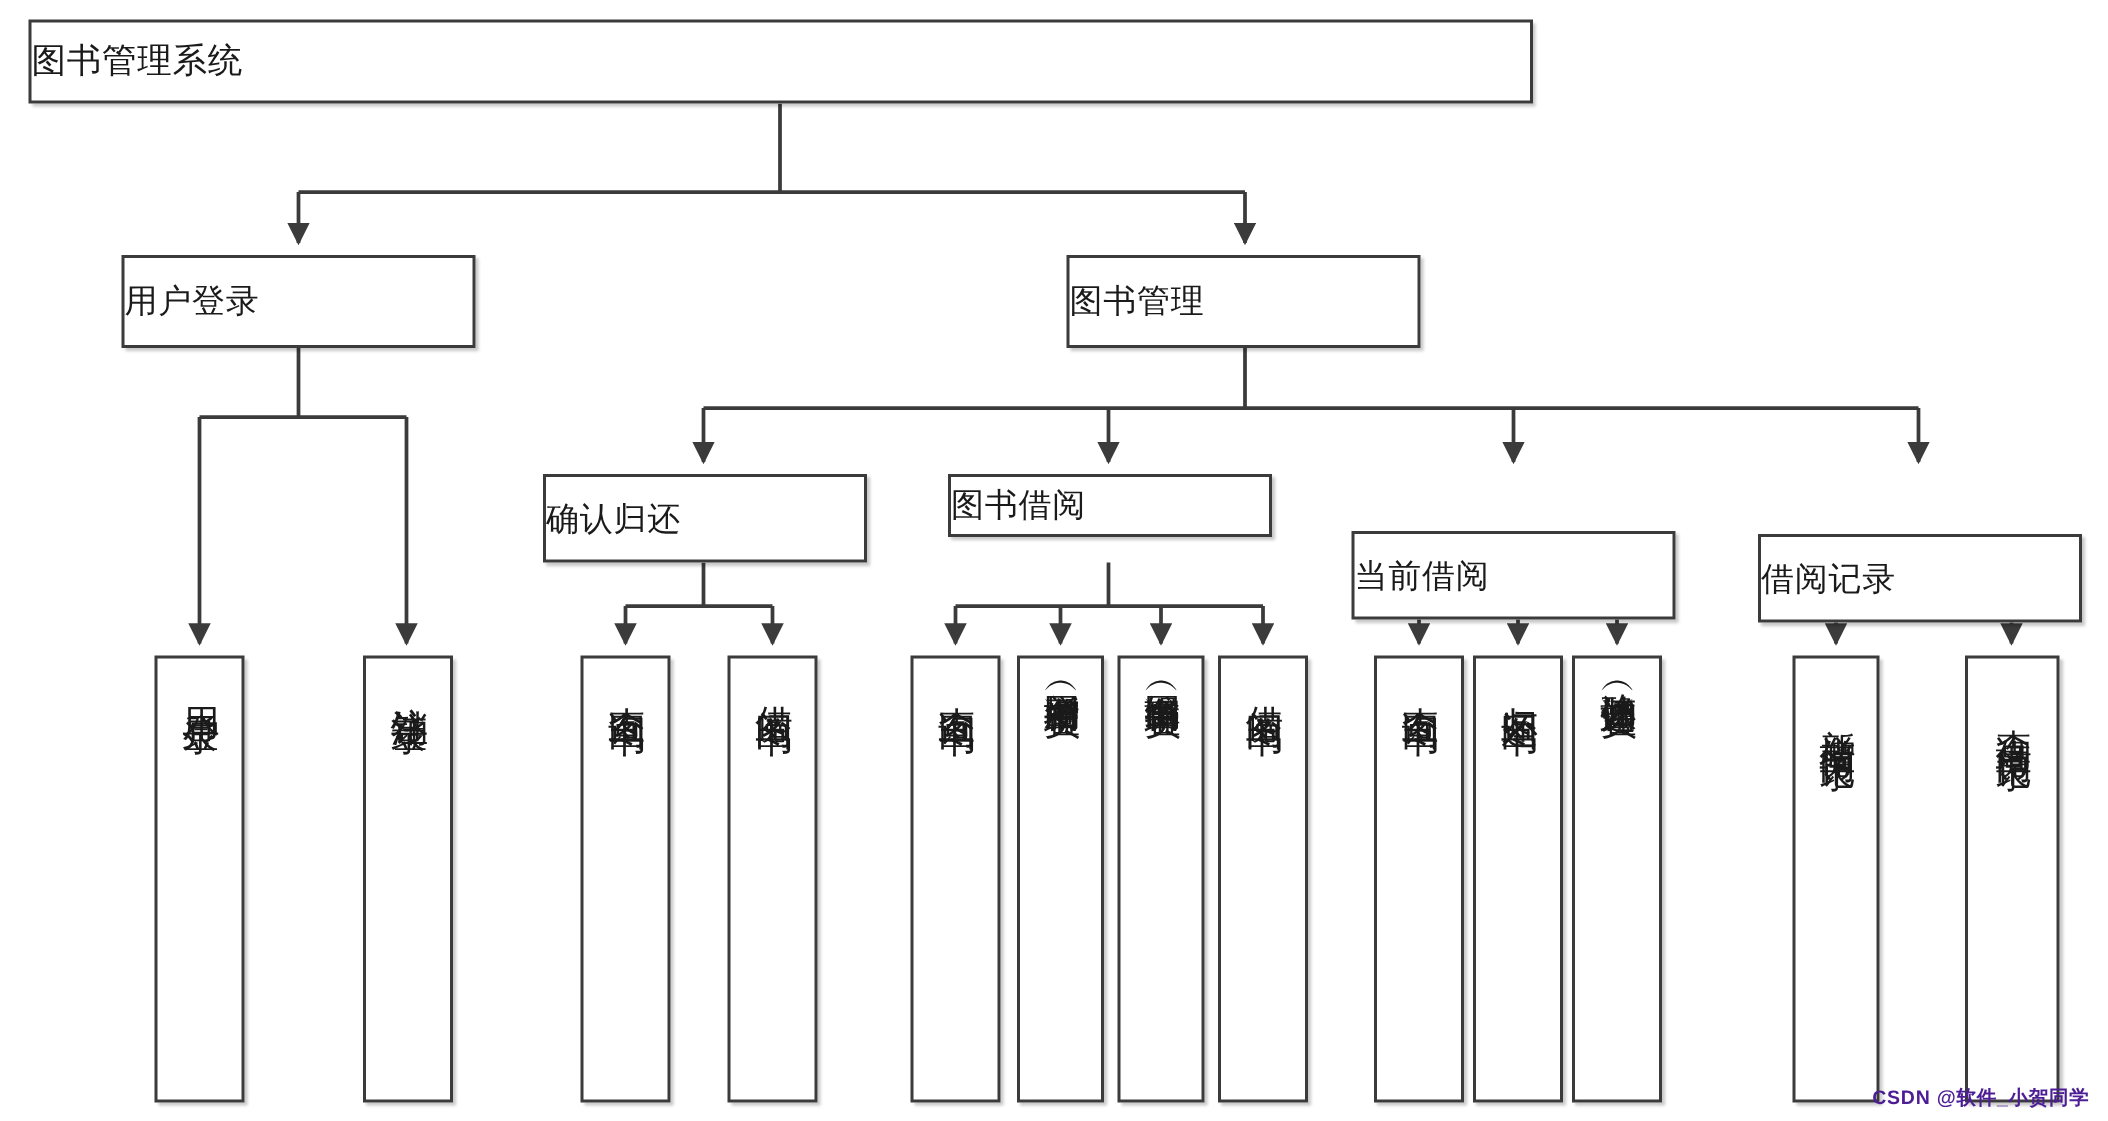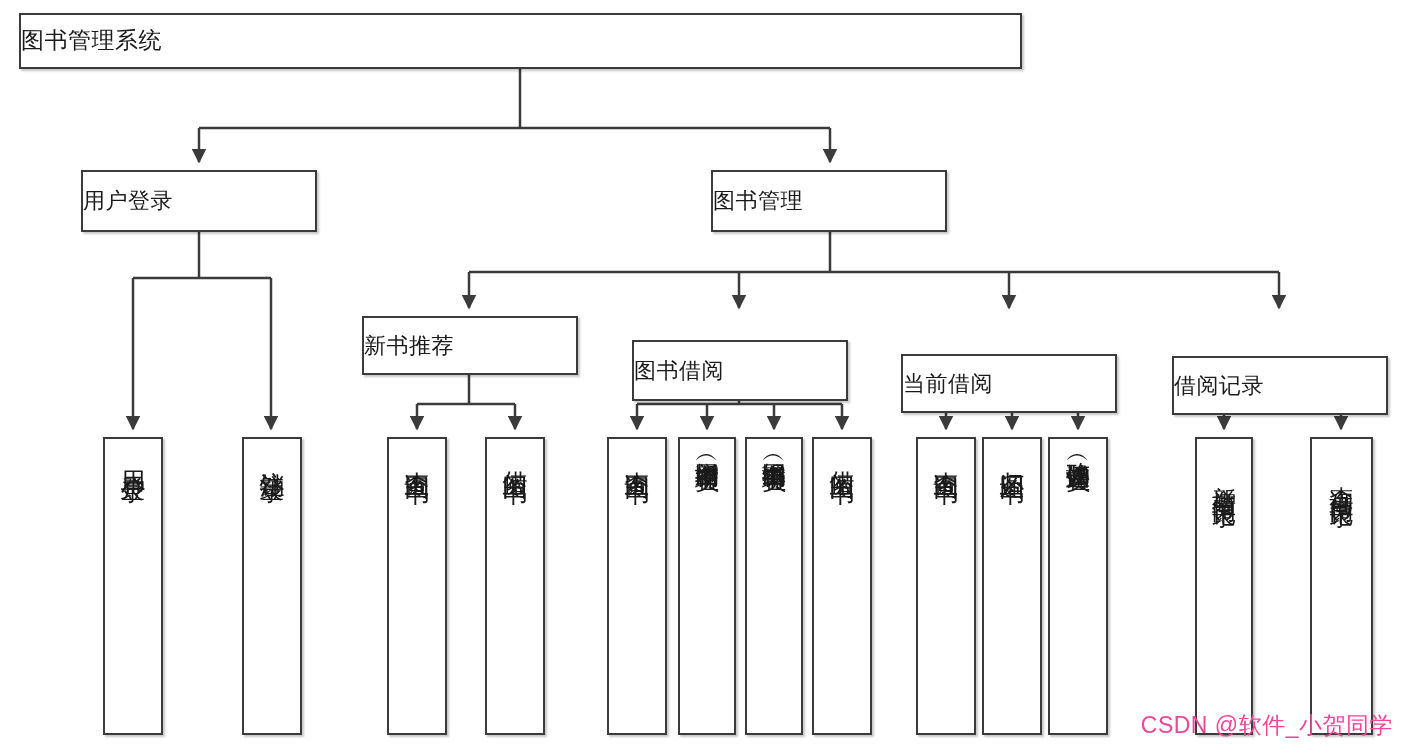--- a/index.html
+++ b/index.html
@@ -60,24 +60,25 @@
     text-orientation: upright;
     font-size: 25px;
     line-height: 1.0;
     letter-spacing: 3px;
     white-space: nowrap;
   }
   .watermark {
     position: absolute;
     right: 12px;
     bottom: 6px;
-    font-size: 23px;
-    color: #ec4899;
+    font-size: 13px;
+    color: #4c1d95;
     letter-spacing: 0.5px;
     white-space: nowrap;
+    font-weight: bold;
   }
 </style>
 </head>
 <body>
 
 <div id="canvas">
 
   <svg class="edges" viewBox="0 0 1405 747">
     <defs>
       <marker id="arrow" viewBox="0 0 10 10" refX="9" refY="5" markerWidth="6" markerHeight="6" orient="auto-start-reverse">
@@ -133,23 +134,23 @@
   </div>
 
   <div class="node horiz" style="left:81px; top:170px; width:236px; height:62px;">
     <span class="node-label">用户登录</span>
   </div>
   <div class="node horiz" style="left:711px; top:170px; width:236px; height:62px;">
     <span class="node-label">图书管理</span>
   </div>
 
   <div class="node horiz" style="left:362px; top:316px; width:216px; height:59px;">
-    <span class="node-label">新书推荐</span>
+    <span class="node-label">确认归还</span>
   </div>
-  <div class="node horiz" style="left:632px; top:316px; width:216px; height:61px;margin-top:24px;">
+  <div class="node horiz" style="left:632px; top:316px; width:216px; height:42px;">
     <span class="node-label">图书借阅</span>
   </div>
   <div class="node horiz" style="left:901px; top:316px; width:216px; height:59px;margin-top:38px;">
     <span class="node-label">当前借阅</span>
   </div>
   <div class="node horiz" style="left:1172px; top:316px; width:216px; height:59px;margin-top:40px;">
     <span class="node-label">借阅记录</span>
   </div>
 
   <div class="node vert" style="left:103px; top:437px; width:60px; height:298px;">

